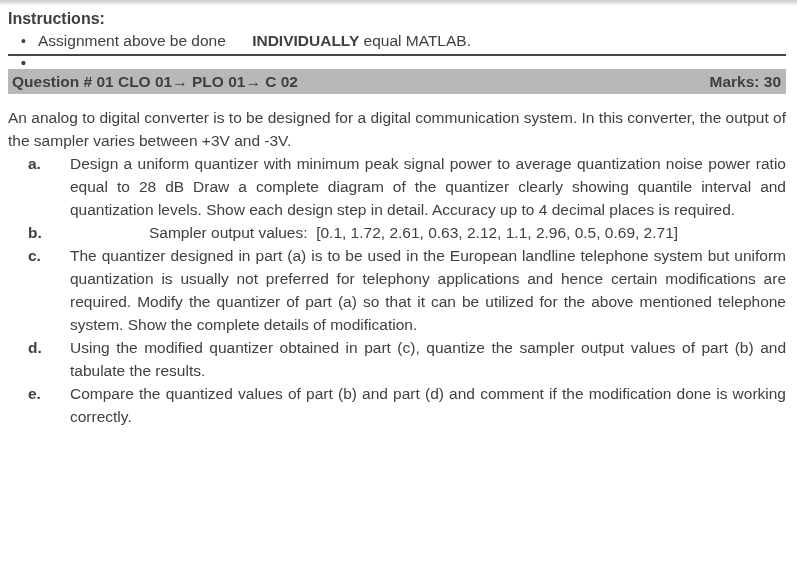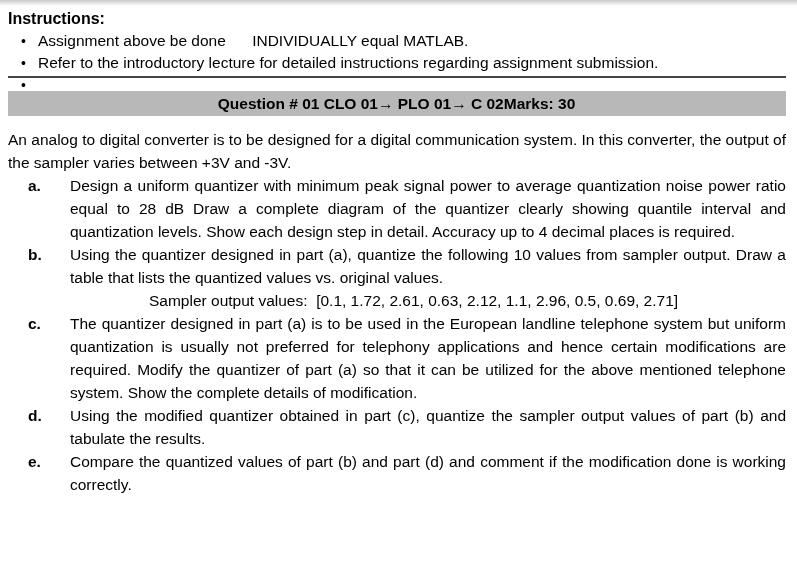--- a/index.html
+++ b/index.html
@@ -4,21 +4,21 @@
 <style>
   html, body { margin: 0; padding: 0; background: #ffffff; }
   .page {
     position: relative;
     width: 797px;
     height: 571px;
     box-sizing: border-box;
     padding: 0 11px 0 8px;
     overflow: hidden;
     background: #ffffff;
-    color: #000000;
+    color: #404040;
     font-family: "Liberation Sans", "DejaVu Sans", sans-serif;
     font-size: 15.5px;
     line-height: 23px;
   }
   .scan-top {
     position: absolute;
     top: 0; left: 0; right: 0;
     height: 6px;
     background: linear-gradient(to bottom, #c9c9c9, rgba(255,255,255,0));
     pointer-events: none;
@@ -34,32 +34,32 @@
     position: relative;
     padding-left: 30px;
     line-height: 22px;
   }
   .bullets .dot {
     position: absolute;
     left: 13px;
     top: 0;
     font-size: 14px;
   }
-  .bold-inline { font-weight: normal; padding-left: 22px; }
+  .bold-inline { font-weight: bold; padding-left: 22px; }
   .divider {
     border: none;
     border-top: 2px solid #454545;
     margin: 2px 0 0 0;
   }
   .qbar {
     margin-top: 13px;
     height: 25px;
     background: #b8b8b8;
     display: flex;
-    justify-content: center;
+    justify-content: space-between;
     align-items: center;
     padding: 0 5px 0 4px;
     font-weight: bold;
     font-size: 15.5px;
   }
   .intro {
     margin-top: 12px;
     text-align: justify;
   }
   .parts { margin: 0; }
@@ -88,21 +88,20 @@
 
   <div class="instructions-heading">Instructions:</div>
 
   <ul class="bullets">
     <li>
       <span class="dot">•</span>
       <span>Assignment above be done </span><span class="bold-inline">INDIVIDUALLY</span><span> equal MATLAB.</span>
     </li>
     <li>
       <span class="dot">•</span>
-      <span>Refer to the introductory lecture for detailed instructions regarding assignment submission.</span>
     </li>
     <li>
       <span class="dot">•</span>
     </li>
   </ul>
 
   <hr class="divider">
 
   <div class="qbar">
     <span>Question # 01 CLO 01→ PLO 01→ C 02</span>
@@ -113,21 +112,20 @@
 
   <div class="parts">
 
     <div class="part">
       <span class="label">a.</span>
       <span>Design a uniform quantizer with minimum peak signal power to average quantization noise power ratio equal to 28 dB Draw a complete diagram of the quantizer clearly showing quantile interval and quantization levels. Show each design step in detail. Accuracy up to 4 decimal places is required.</span>
     </div>
 
     <div class="part">
       <span class="label">b.</span>
-      <span>Using the quantizer designed in part (a), quantize the following 10 values from sampler output. Draw a table that lists the quantized values vs. original values.</span>
       <div class="sub-line">Sampler output values:  [0.1, 1.72, 2.61, 0.63, 2.12, 1.1, 2.96, 0.5, 0.69, 2.71]</div>
     </div>
 
     <div class="part">
       <span class="label">c.</span>
       <span>The quantizer designed in part (a) is to be used in the European landline telephone system but uniform quantization is usually not preferred for telephony applications and hence certain modifications are required. Modify the quantizer of part (a) so that it can be utilized for the above mentioned telephone system. Show the complete details of modification.</span>
     </div>
 
     <div class="part">
       <span class="label">d.</span>

